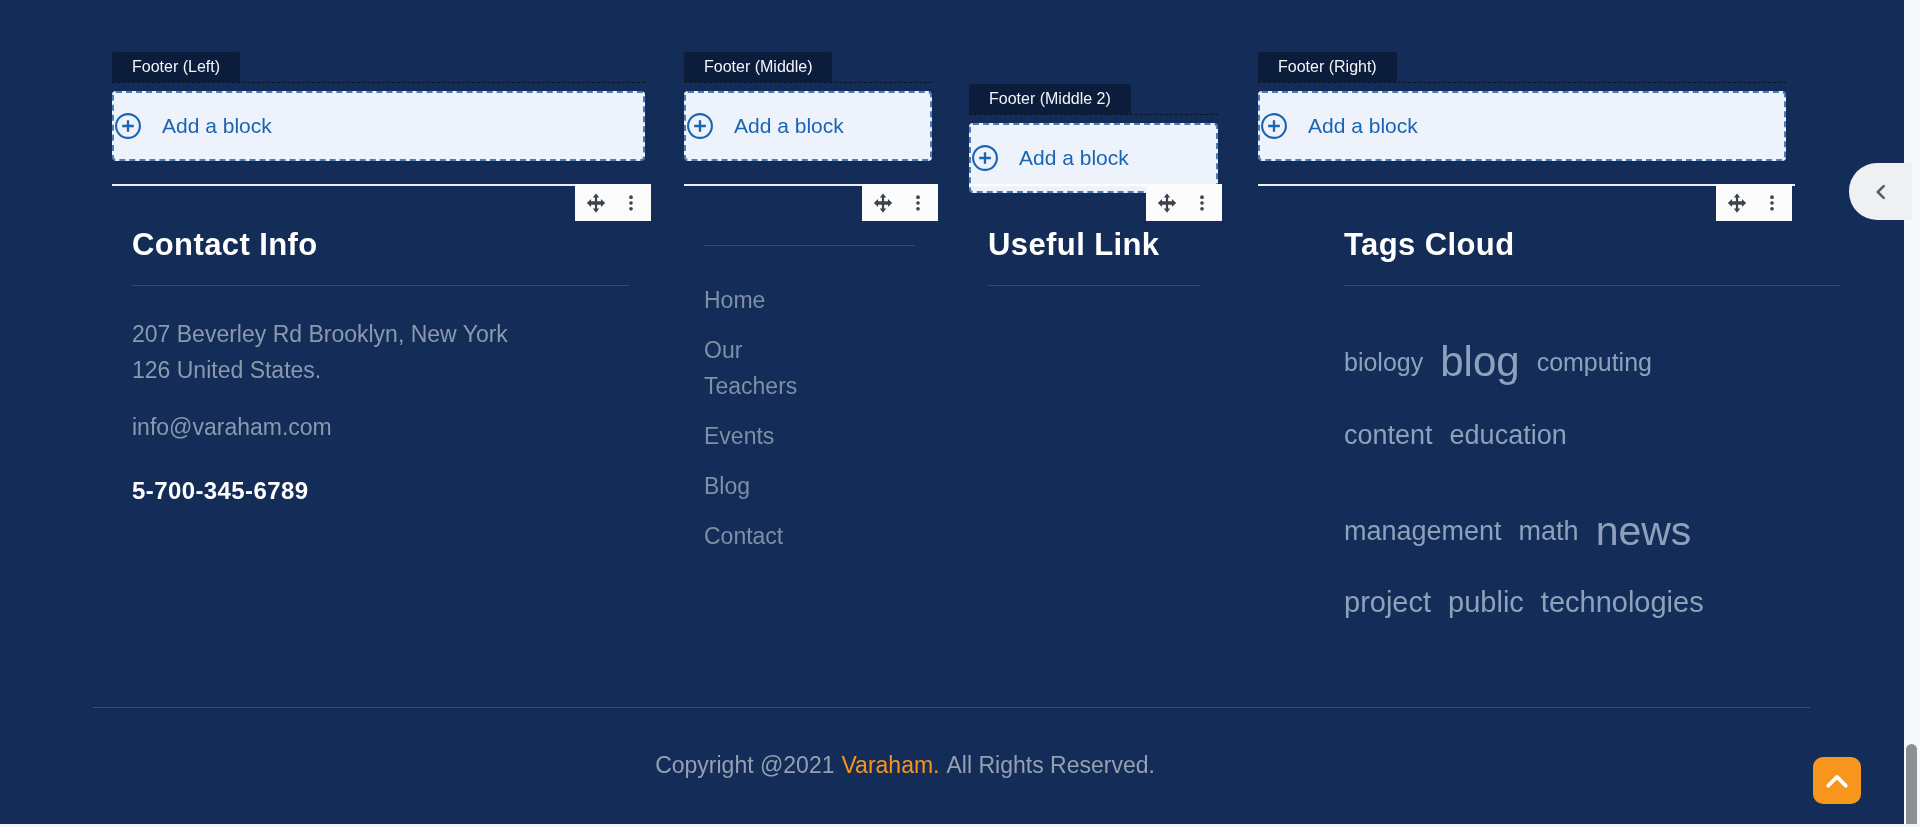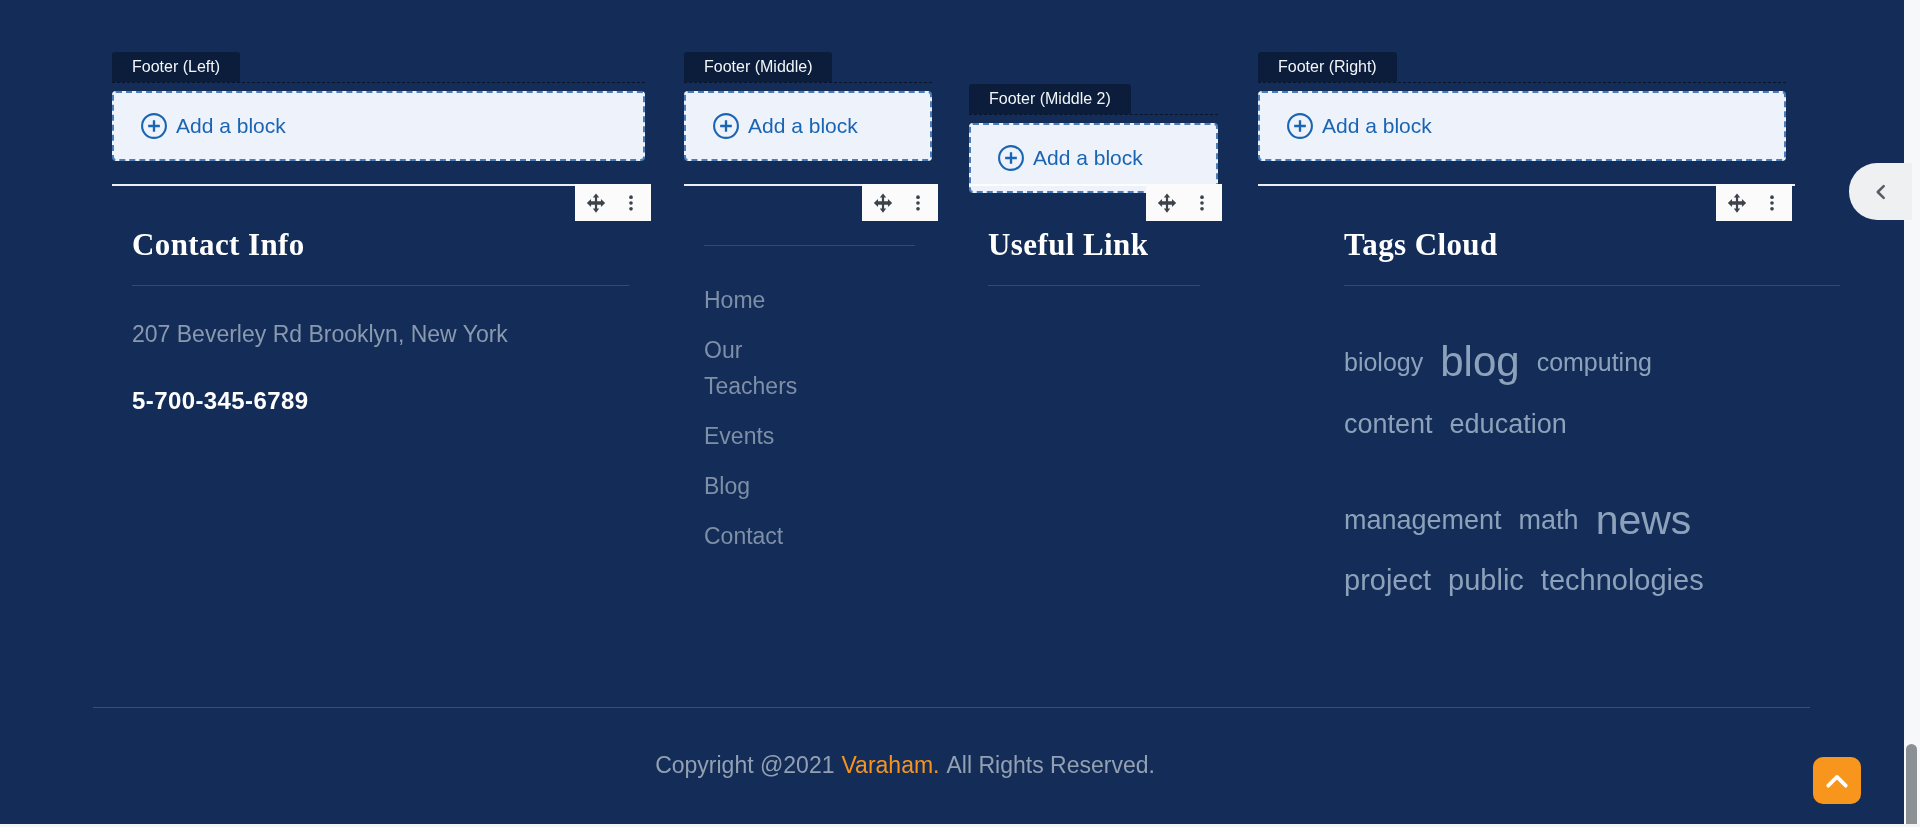--- a/index.html
+++ b/index.html
@@ -15,21 +15,21 @@
   .wa3{left:969px;width:249px;margin-top:32px;}
   .wa4{left:1258px;width:528px;}
   .wlabel{
     display:inline-block;background:#0b1d3b;color:#f2f5f9;font-size:16px;
     line-height:18px;padding:6px 20px;border-radius:3px 3px 0 0;position:relative;z-index:2;
   }
   .wdash{position:absolute;left:0;top:30px;width:100%;border-top:1px dashed rgba(0,0,0,0.55);}
   .addblock{
     position:absolute;left:0;top:39px;width:100%;height:70px;box-sizing:border-box;
     background:#eef2fa;border:2px dashed #4a7cb8;border-radius:4px;
-    display:flex;align-items:center;gap:8px;padding-left:26px;cursor:pointer;
+    display:flex;align-items:center;gap:20px;cursor:pointer;
   }
   .addblock .plus{width:28px;height:28px;flex:0 0 auto;}
   .addtext{color:#1a65b3;font-size:21px;}
   
   .topline{position:absolute;top:184px;height:2px;background:rgba(255,255,255,0.92);}
   .tl1{left:112px;width:539px;}
   .tl2{left:684px;width:254px;}
   .tl3{left:969px;width:253px;}
   .tl4{left:1258px;width:537px;}
   .toolbar{
@@ -39,36 +39,36 @@
   .tb1{left:575px;} .tb2{left:862px;} .tb3{left:1146px;} .tb4{left:1716px;}
   .toolbar svg{display:block;}
   .tbtn{background:none;border:0;padding:0;margin:0;cursor:pointer;display:flex;align-items:center;}
   
   .col{position:absolute;top:225px;}
   .c1{left:132px;width:497px;}
   .c2{left:704px;width:211px;}
   .c3{left:988px;width:212px;}
   .c4{left:1344px;width:496px;}
   .col h2{
-    margin:0;color:#ffffff;font-family:Liberation Serif, serif;
+    margin:0;color:#ffffff;font-family:Liberation Sans, sans-serif;
     font-weight:700;font-size:31px;line-height:40px;letter-spacing:0.4px;
   }
   .hdivider{border-top:1px solid rgba(255,255,255,0.14);margin-top:20px;}
   .contact-address{margin-top:30px;color:#8a99ae;font-size:23px;line-height:36px;}
   .contact-email{margin-top:24px;color:#8a99ae;font-size:23px;line-height:30px;}
   .contact-phone{margin-top:34px;color:#ffffff;font-size:24px;font-weight:700;line-height:30px;letter-spacing:0.4px;}
   .linklist{margin-top:36px;}
   .linklist a{
     display:block;color:#7e8fa6;font-size:23px;line-height:36px;
     text-decoration:none;margin-bottom:14px;max-width:130px;cursor:pointer;
   }
   .c2 .linklist a{max-width:105px;}
   
   .tags{margin-top:44px;color:#8da2ba;}
-  .tagrow{display:flex;align-items:center;gap:17px;margin-top:8px;}
+  .tagrow{display:flex;align-items:center;gap:17px;margin-top:19px;}
   .tr1{height:64px;margin-top:0;}
   .tr2{height:44px;}
   .tr3{height:60px;margin-top:44px;}
   .tr4{height:44px;}
   .tag{color:#8da2ba;text-decoration:none;cursor:pointer;white-space:nowrap;}
   .t25{font-size:25px;} .t27{font-size:27px;} .t29{font-size:29px;} .t41{font-size:41px;} .t42{font-size:42px;}
   
   .bottom-divider{position:absolute;left:93px;top:707px;width:1717px;border-top:1px solid rgba(255,255,255,0.16);}
   .copyright{position:absolute;left:0;top:752px;width:1810px;text-align:center;color:#93a0b1;font-size:23px;}
   .copyright .brand{color:#f8941d;margin:0 7px;text-decoration:none;cursor:pointer;}
@@ -199,21 +199,23 @@
           <circle cx="12" cy="19" r="2.2"></circle>
         </svg>
       </button>
   </div>
 
   <div class="col c1">
     <h2>Contact Info</h2>
     <div class="hdivider"></div>
     <div class="contact-address">
       <div>207 Beverley Rd Brooklyn, New York</div>
-    </div>
+      <div>126 United States.</div>
+    </div>
+    <div class="contact-email">info@varaham.com</div>
     <div class="contact-phone">5-700-345-6789</div>
   </div>
 
   <div class="col c2">
     <div class="hdivider"></div>
     <nav class="linklist">
       <a>Home</a>
       <a>Our Teachers</a>
       <a>Events</a>
       <a>Blog</a>

